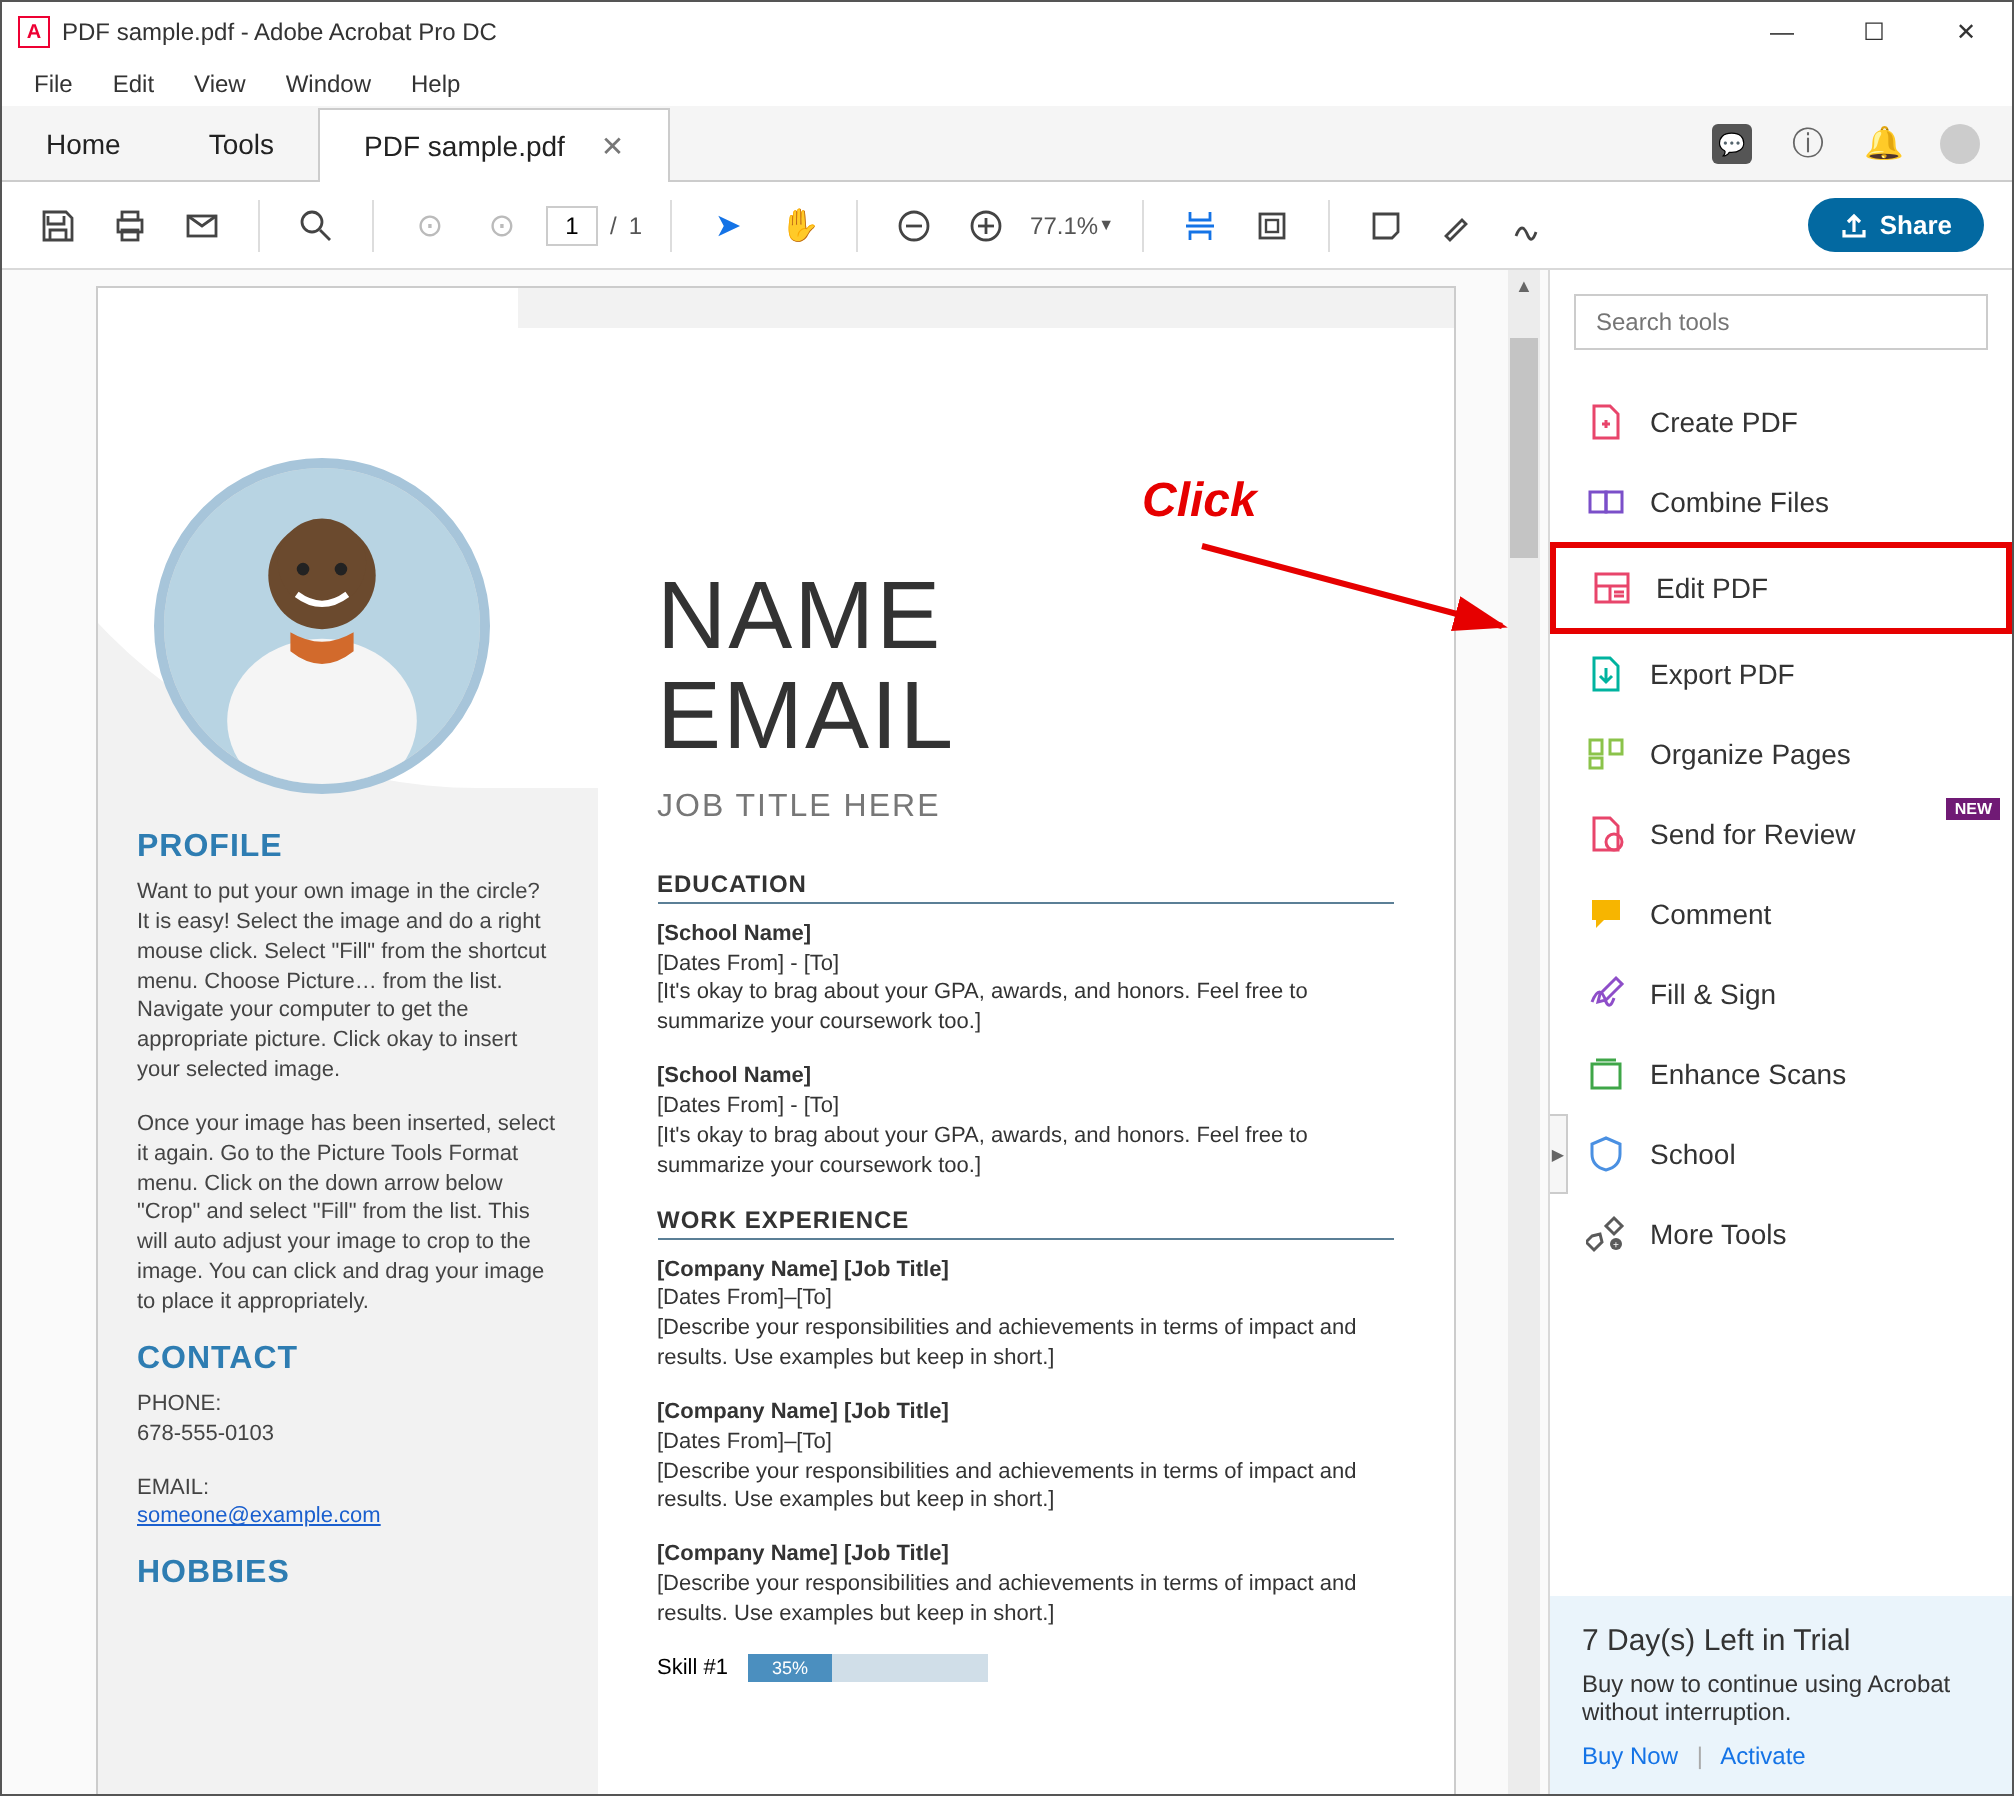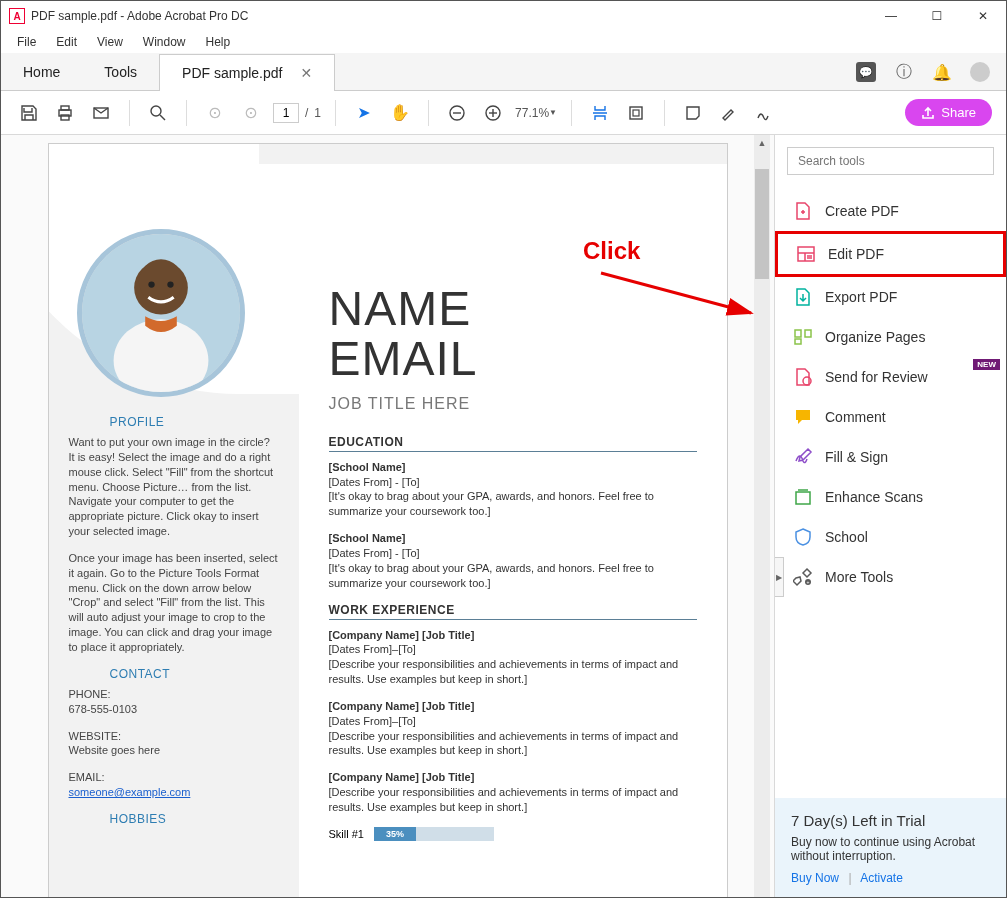--- a/index.html
+++ b/index.html
@@ -19,45 +19,45 @@
 .tabbar .tab-close { color: #777; font-size: 14px; }
 .tabbar .right-icons { margin-left: auto; display: flex; gap: 18px; padding: 0 16px 8px 0; color: #666; }
 .right-icons .ricon { width: 20px; height: 20px; display: flex; align-items: center; justify-content: center; }
 
 .toolbar { height: 44px; display: flex; align-items: center; padding: 0 14px; border-bottom: 1px solid #d9d9d9; gap: 8px; }
 .toolbar .tool { width: 28px; height: 28px; display: flex; align-items: center; justify-content: center; color: #444; }
 .toolbar .sep { width: 1px; height: 26px; background: #ddd; margin: 0 6px; }
 .toolbar .page-info { font-size: 12px; color: #555; display: flex; align-items: center; gap: 6px; }
 .toolbar .page-info input { width: 26px; text-align: center; border: 1px solid #ccc; font-size: 12px; padding: 2px; }
 .toolbar .zoom { font-size: 12px; color: #555; display: flex; align-items: center; gap: 0; }
-.share-btn { margin-left: auto; background: #d946ef; color: #fff; border-radius: 16px; padding: 6px 16px; font-size: 13px; font-weight: 400; display: flex; align-items: center; gap: 6px; }
+.share-btn { margin-left: auto; background: #0369a1; color: #fff; border-radius: 16px; padding: 6px 16px; font-size: 13px; font-weight: 700; display: flex; align-items: center; gap: 6px; }
 
 .workspace { display: flex; height: calc(898px - 30px - 22px - 38px - 44px); }
 .doc-area { flex: 1; background: #fafafa; position: relative; overflow: hidden; }
 .scrollbar-v { width: 16px; position: absolute; right: 4px; top: 0; bottom: 0; background: #ececec; }
 .scrollbar-v .thumb { width: 14px; height: 110px; background: #c4c4c4; margin: 18px auto 0; }
 .scrollbar-v .arrow { height: 16px; display: flex; align-items: center; justify-content: center; font-size: 9px; color: #666; }
 
 .page { width: 680px; height: 100%; margin: 8px auto 0; background: #fff; border: 1px solid #ccc; position: relative; display: flex; overflow: hidden;}
 .page .left-col { width: 250px; background: #f2f2f2; padding: 20px 20px 0 20px; font-size: 11px; color: #444; position: relative;}
 .page .left-col::before { content:""; position:absolute; top:-60px; right:-80px; width:400px; height:310px; background:#fff; border-radius: 0 0 0 260px;}
 .page .right-col { flex: 1; padding: 140px 30px 0 30px; position: relative; }
 .avatar { width: 168px; height: 168px; border-radius: 50%; border: 5px solid #a7c5da; margin: 65px 0 18px 8px; overflow:hidden; position:relative; z-index:2; background:#ddd;}
 .avatar svg { width:100%; height:100%; }
-.left-col h3 { color: #2e7db2; font-size: 12px; font-weight: normal; letter-spacing: .5px; margin-bottom: 6px; text-transform: uppercase; position:relative; z-index:2;margin-left:41px;}
+.left-col h3 { color: #2e7db2; font-size: 16px; font-weight: bold; letter-spacing: .5px; margin-bottom: 6px; text-transform: uppercase; position:relative; z-index:2;}
 .left-col p { margin-bottom: 12px; line-height: 1.35; position:relative; z-index:2;}
 .left-col .lbl { font-size: 11px; margin-bottom: 2px;}
 .left-col a { color: #1a5fce; text-decoration: underline; }
 .right-col .name { font-size: 48px; font-weight: 300; letter-spacing: 1px; line-height: 1.05; color:#333;}
 .right-col .job-title { font-size: 16px; color: #777; letter-spacing: 1px; margin: 10px 0 22px; }
 .right-col h4 { font-size: 12px; font-weight: bold; letter-spacing: .5px; border-bottom: 1px solid #5b7f96; padding-bottom: 2px; margin-bottom: 8px; text-transform: uppercase; color:#333;}
 .right-col .entry { font-size: 11px; color: #333; margin-bottom: 12px; line-height: 1.35;}
 .right-col .entry b { font-size: 11px; }
 .skill-row { display:flex; align-items:center; font-size:11px; gap:10px;}
-.skill-bar { width:120px; height:14px; background:#d0dee8; position:relative;font-weight:bold;}
+.skill-bar { width:120px; height:14px; background:#d0dee8; position:relative;}
 .skill-bar .fill { height:100%; background:#4b8fbf; display:flex; align-items:center; justify-content:center; color:#fff; font-size:9px;}
 
 .right-panel { width: 232px; border-left: 1px solid #d9d9d9; background: #fff; display: flex; flex-direction: column; }
 .search-box { margin: 12px; border: 1px solid #ccc; padding: 6px 10px; font-size: 12px; color: #888; }
 .tools-list { flex: 1; padding: 4px 0; position: relative; overflow:hidden;}
 .tool-item { display: flex; align-items: center; gap: 12px; padding: 10px 18px; font-size: 14px; color: #333; position: relative; }
 .tool-item .ticon { width: 20px; height: 20px; display: flex; align-items: center; justify-content: center; }
 .tool-item .badge-new { position: absolute; right: 6px; top: 2px; background: #701a75; color: #fff; font-size: 8px; padding: 1px 4px; font-weight: bold; }
 .tool-item.highlighted { border: 3px solid #e60000; }
 .collapse-handle { position:absolute; left:-1px; top:370px; width:10px; height:40px; border:1px solid #ccc; background:#f6f6f6; display:flex; align-items:center; justify-content:center; font-size:8px; color:#666;}
@@ -194,21 +194,21 @@
     <svg width="14" height="14" viewBox="0 0 14 14">
         <path d="M7 10V2 M4 5l3-3 3 3 M2 9v3h10V9" fill="none" stroke="#fff" stroke-width="1.6"></path>
       </svg>
     <span>Share</span>
   </div>
 </div>
 
 <div class="workspace">
   <div class="doc-area">
 
-    <div class="annotation" style="top:102px; left:582px;">Click</div>
+    <div class="annotation" style="top:102px; left:570px;font-style:italic;">Click</div>
     <svg class="arrow-svg" style="top:120px; left:590px;" width="175" height="70">
       <defs>
           <marker id="ah" markerWidth="10" markerHeight="10" refX="8" refY="3" orient="auto">
             <path d="M0,0 L0,6 L9,3 z" fill="#e60000"></path>
           </marker>
         </defs>
       <line x1="10" y1="18" x2="160" y2="58" stroke="#e60000" stroke-width="3" marker-end="url(#ah)"></line>
     </svg>
 
     <div class="page">
@@ -223,21 +223,20 @@
               <circle cx="44" cy="32" r="2" fill="#222"></circle>
               <circle cx="56" cy="32" r="2" fill="#222"></circle>
               <path d="M42 40 q8 6 16 0" stroke="#fff" stroke-width="2" fill="none"></path>
             </svg>
         </div>
         <h3>PROFILE</h3>
         <p>Want to put your own image in the circle?  It is easy!  Select the image and do a right mouse click.  Select "Fill" from the shortcut menu.  Choose Picture… from the list.  Navigate your computer to get the appropriate picture.  Click okay to insert your selected image.</p>
         <p>Once your image has been inserted, select it again.  Go to the Picture Tools Format menu. Click on the down arrow below "Crop" and select "Fill" from the list.  This will auto adjust your image to crop to the image.  You can click and drag your image to place it appropriately.</p>
         <h3>CONTACT</h3>
         <p><span class="lbl">PHONE:</span><br><span>678-555-0103</span></p>
-        <p><span class="lbl">WEBSITE:</span><br><span>Website goes here</span></p>
         <p><span class="lbl">EMAIL:</span><br><a>someone@example.com</a></p>
         <h3>HOBBIES</h3>
       </div>
       <div class="right-col">
         <div style="position:absolute; top:0; left:-40px; right:0; height:20px; background:#f2f2f2;"></div>
         <div class="name">NAME</div>
         <div class="name">EMAIL</div>
         <div class="job-title">JOB TITLE HERE</div>
         <h4>EDUCATION</h4>
         <div class="entry"><b>[School Name]</b><br><span>[Dates From] - [To]</span><br><span>[It's okay to brag about your GPA, awards, and honors. Feel free to summarize your coursework too.]</span></div>
@@ -267,20 +266,29 @@
       <div class="collapse-handle">▶</div>
     <div class="tool-item">
           <span class="ticon">
             <svg width="20" height="20" viewBox="0 0 20 20">
               <path d="M4 2h8l4 4v12H4z" fill="none" stroke="#e8456b" stroke-width="1.5"></path>
               <path d="M8 11h4M10 9v4" stroke="#e8456b" stroke-width="1.5"></path>
             </svg>
           </span>
           <span>Create PDF</span>
         </div>
+        <div class="tool-item">
+          <span class="ticon">
+            <svg width="20" height="20" viewBox="0 0 20 20">
+              <rect x="2" y="5" width="8" height="10" fill="none" stroke="#7b4fc9" stroke-width="1.5"></rect>
+              <rect x="10" y="5" width="8" height="10" fill="none" stroke="#7b4fc9" stroke-width="1.5"></rect>
+            </svg>
+          </span>
+          <span>Combine Files</span>
+        </div>
         <div class="tool-item highlighted">
           <span class="ticon">
             <svg width="20" height="20" viewBox="0 0 20 20">
               <rect x="2" y="3" width="16" height="14" fill="none" stroke="#e8456b" stroke-width="1.5"></rect>
               <line x1="2" y1="9" x2="18" y2="9" stroke="#e8456b" stroke-width="1.5"></line>
               <line x1="9" y1="9" x2="9" y2="17" stroke="#e8456b" stroke-width="1.5"></line>
               <line x1="11" y1="12" x2="16" y2="12" stroke="#e8456b" stroke-width="1.5"></line>
               <line x1="11" y1="14" x2="16" y2="14" stroke="#e8456b" stroke-width="1.5"></line>
             </svg>
           </span>

